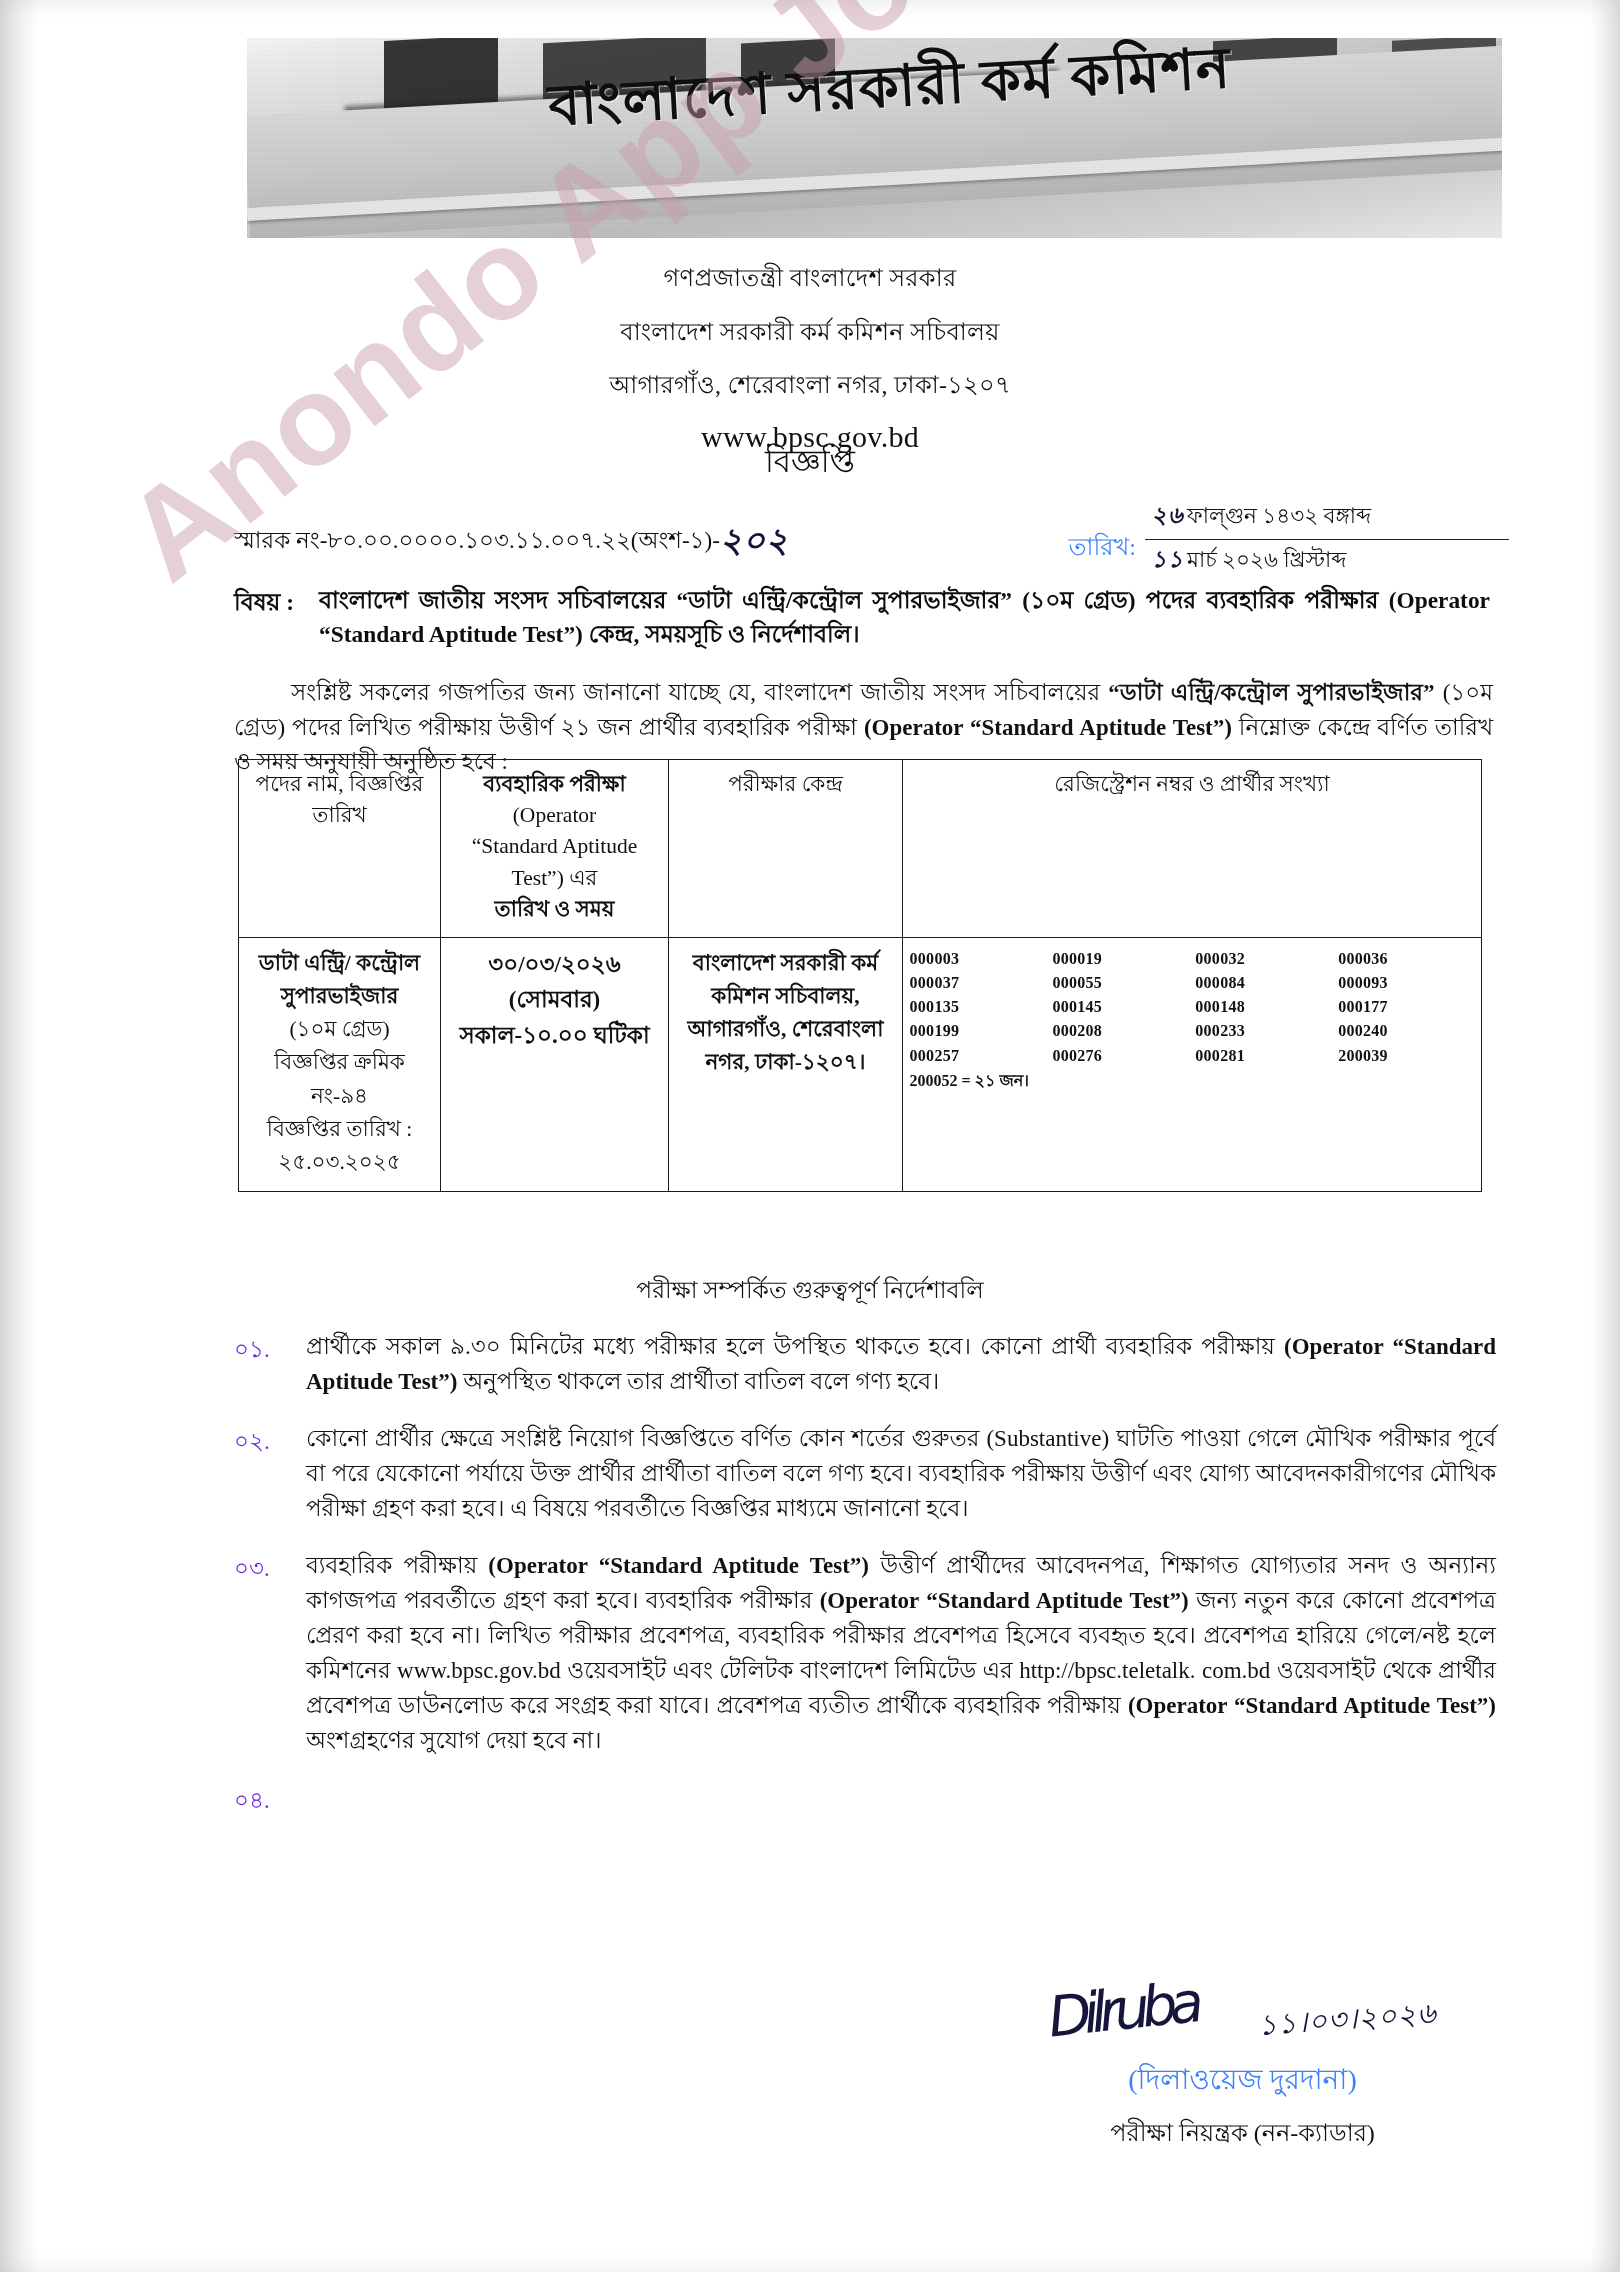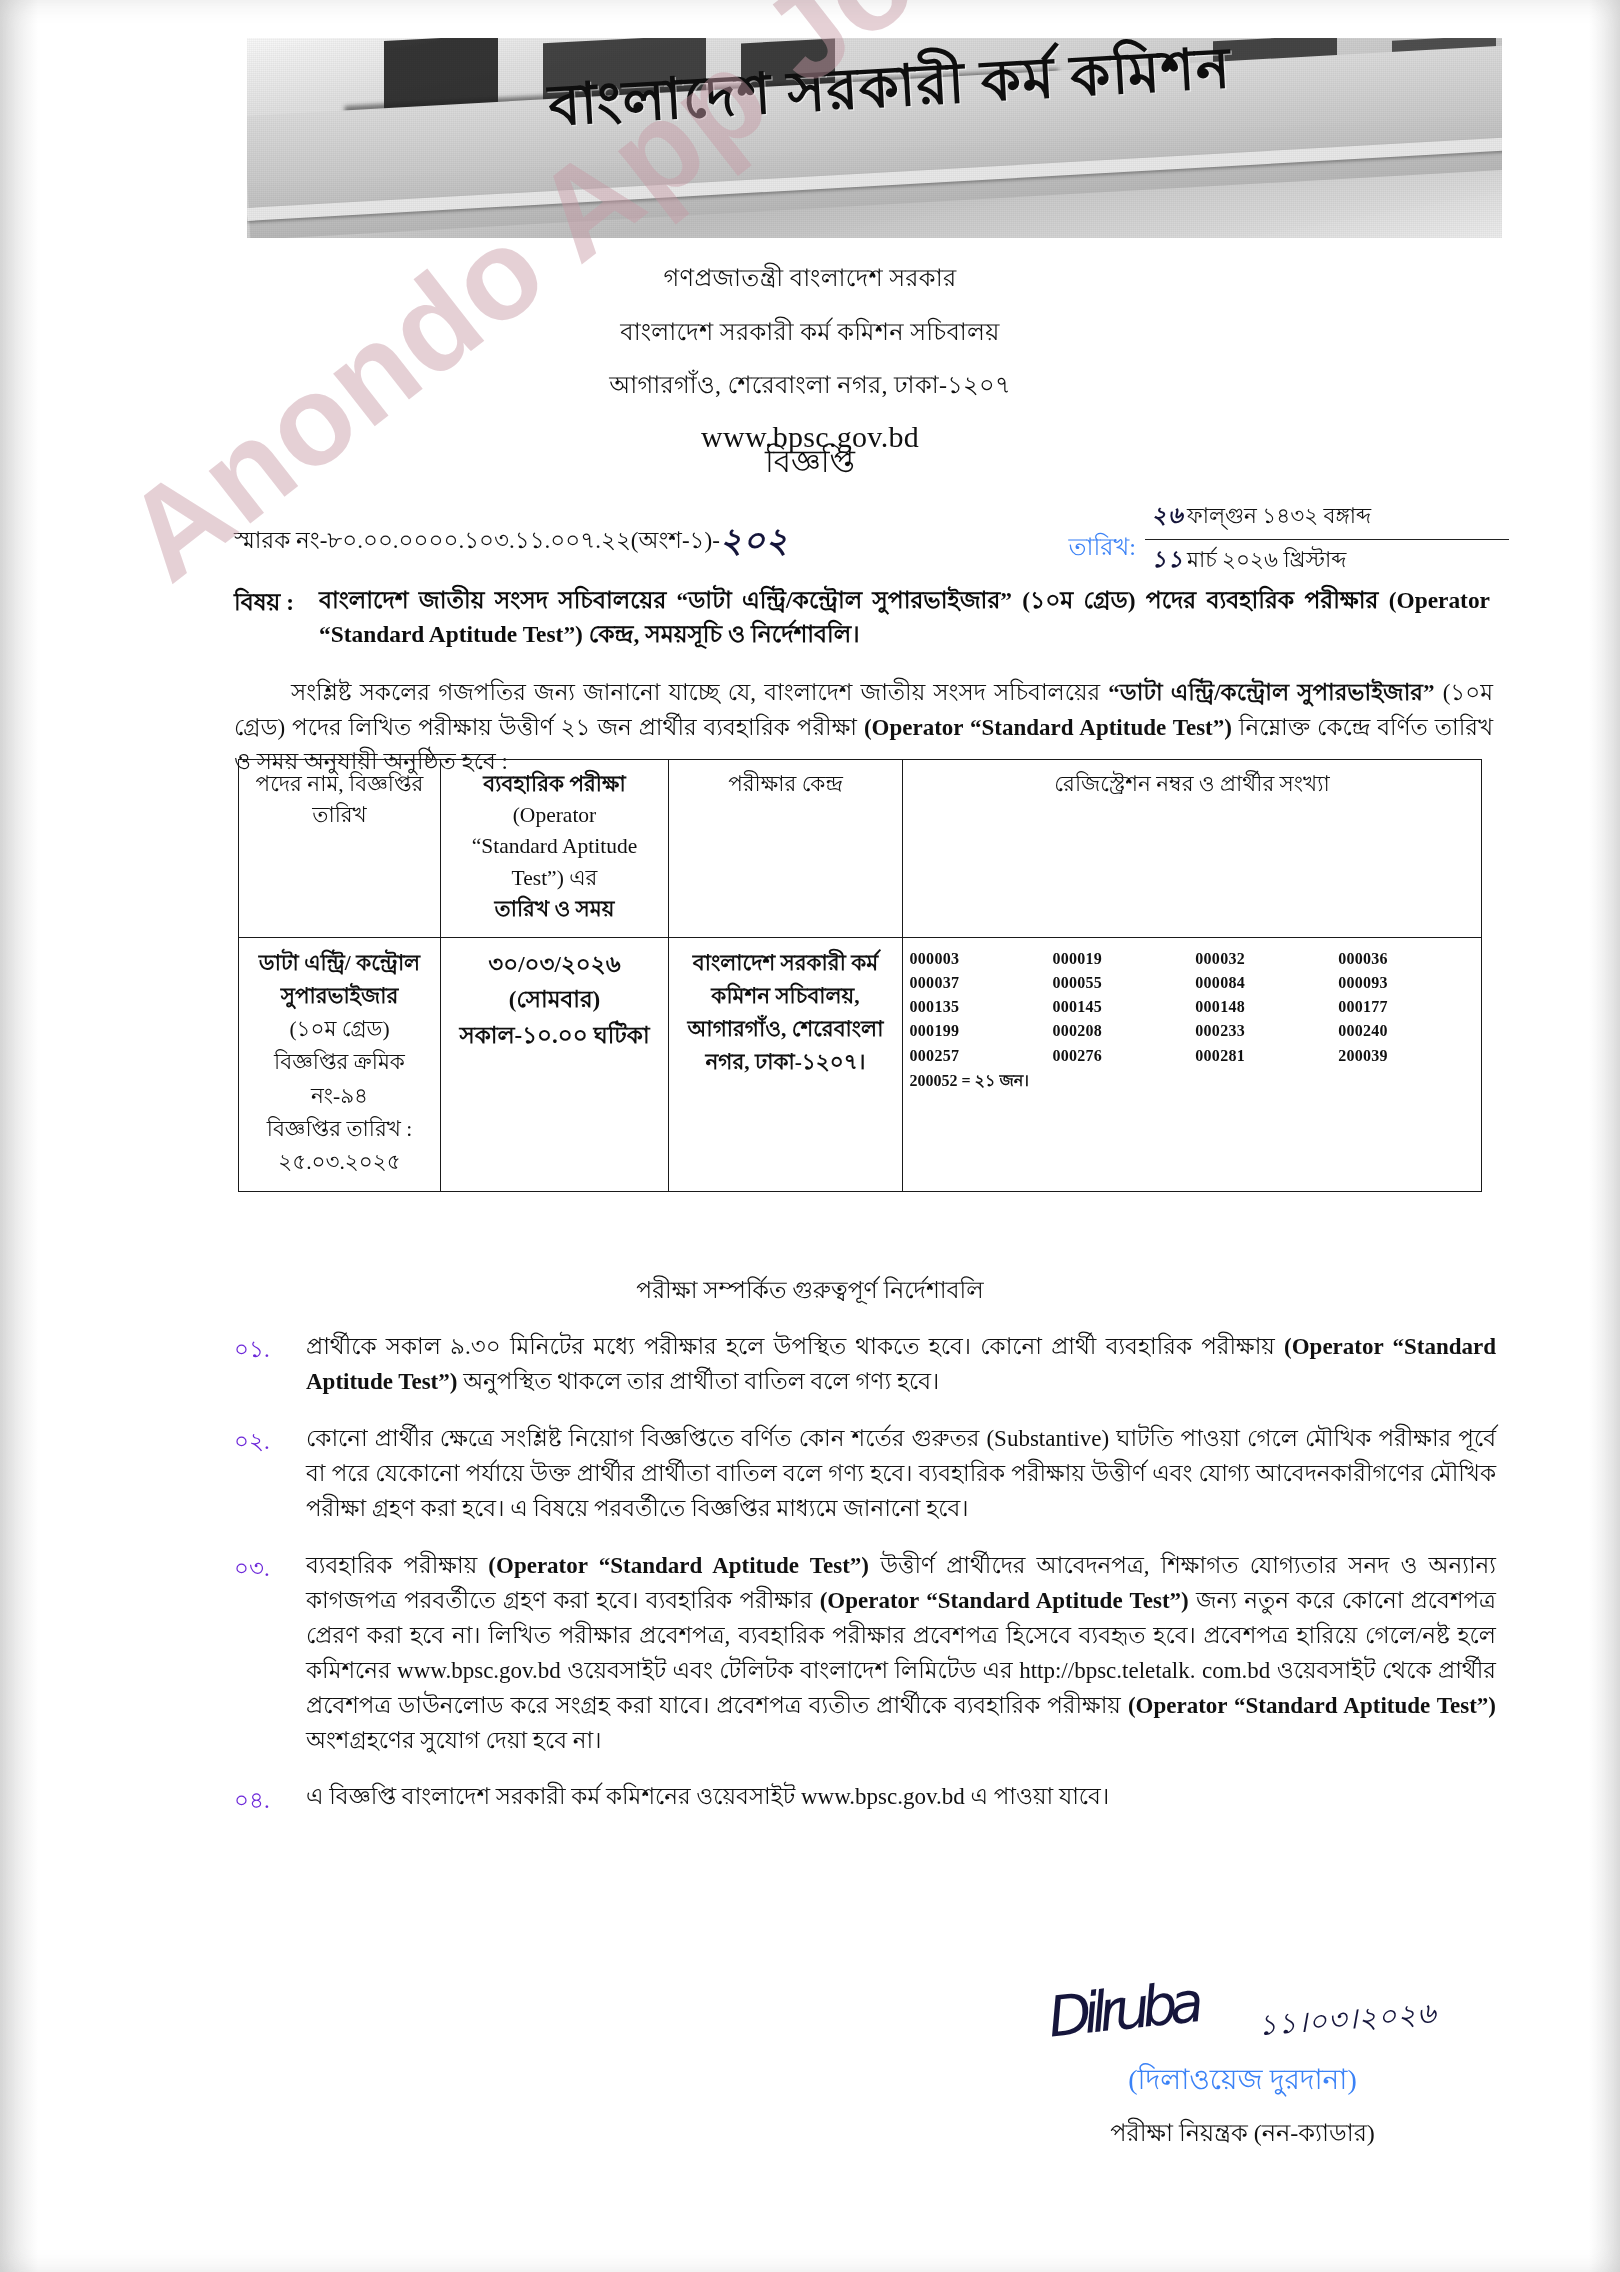--- a/index.html
+++ b/index.html
@@ -521,23 +521,20 @@
 
       <div class="inst-item">
         <div class="bn inst-num">০৩.</div>
         <div class="bn inst-text">
           <span>ব্যবহারিক পরীক্ষায় </span><span class="en b">(Operator “Standard Aptitude Test”)</span><span> উত্তীর্ণ প্রার্থীদের আবেদনপত্র, শিক্ষাগত যোগ্যতার সনদ ও অন্যান্য কাগজপত্র পরবর্তীতে গ্রহণ করা হবে। ব্যবহারিক পরীক্ষার </span><span class="en b">(Operator “Standard Aptitude Test”)</span><span> জন্য নতুন করে কোনো প্রবেশপত্র প্রেরণ করা হবে না। লিখিত পরীক্ষার প্রবেশপত্র, ব্যবহারিক পরীক্ষার প্রবেশপত্র হিসেবে ব্যবহৃত হবে। প্রবেশপত্র হারিয়ে গেলে/নষ্ট হলে কমিশনের </span><span class="en">www.bpsc.gov.bd</span><span> ওয়েবসাইট এবং টেলিটক বাংলাদেশ লিমিটেড এর </span><span class="en">http://bpsc.teletalk. com.bd</span><span> ওয়েবসাইট থেকে প্রার্থীর প্রবেশপত্র ডাউনলোড করে সংগ্রহ করা যাবে। প্রবেশপত্র ব্যতীত প্রার্থীকে ব্যবহারিক পরীক্ষায় </span><span class="en b">(Operator “Standard Aptitude Test”)</span><span> অংশগ্রহণের সুযোগ দেয়া হবে না।</span>
         </div>
       </div>
 
       <div class="inst-item i4">
         <div class="bn inst-num">০৪.</div>
-        <div class="bn inst-text">
-          <span>এ বিজ্ঞপ্তি বাংলাদেশ সরকারী কর্ম কমিশনের ওয়েবসাইট </span><span class="en">www.bpsc.gov.bd</span><span> এ পাওয়া যাবে।</span>
-        </div>
       </div>
     </div>
 
     <div class="sig-block">
       <div class="sig-scribble">Dilruba</div>
       <div class="sig-date">১১।০৩।২০২৬</div>
       <div class="bn sig-name">(দিলাওয়েজ দুরদানা)</div>
       <div class="bn sig-desig">পরীক্ষা নিয়ন্ত্রক (নন-ক্যাডার)</div>
     </div>
 

